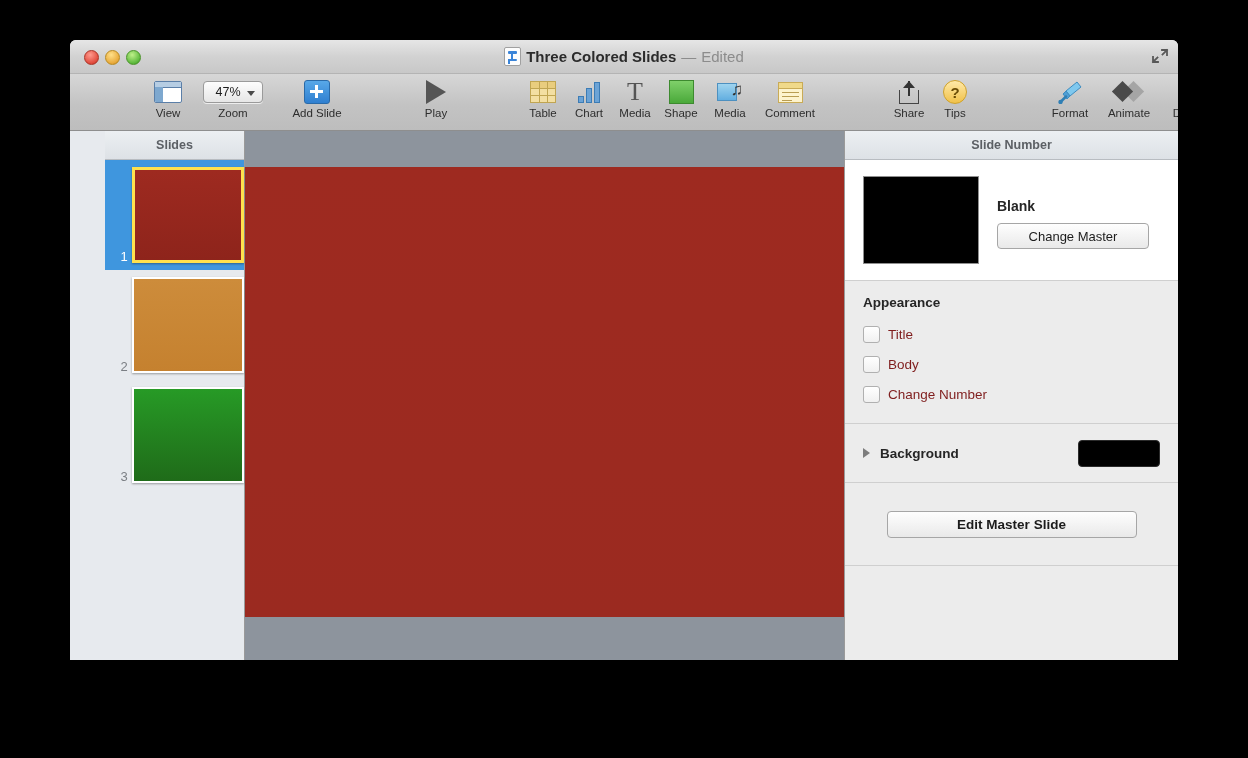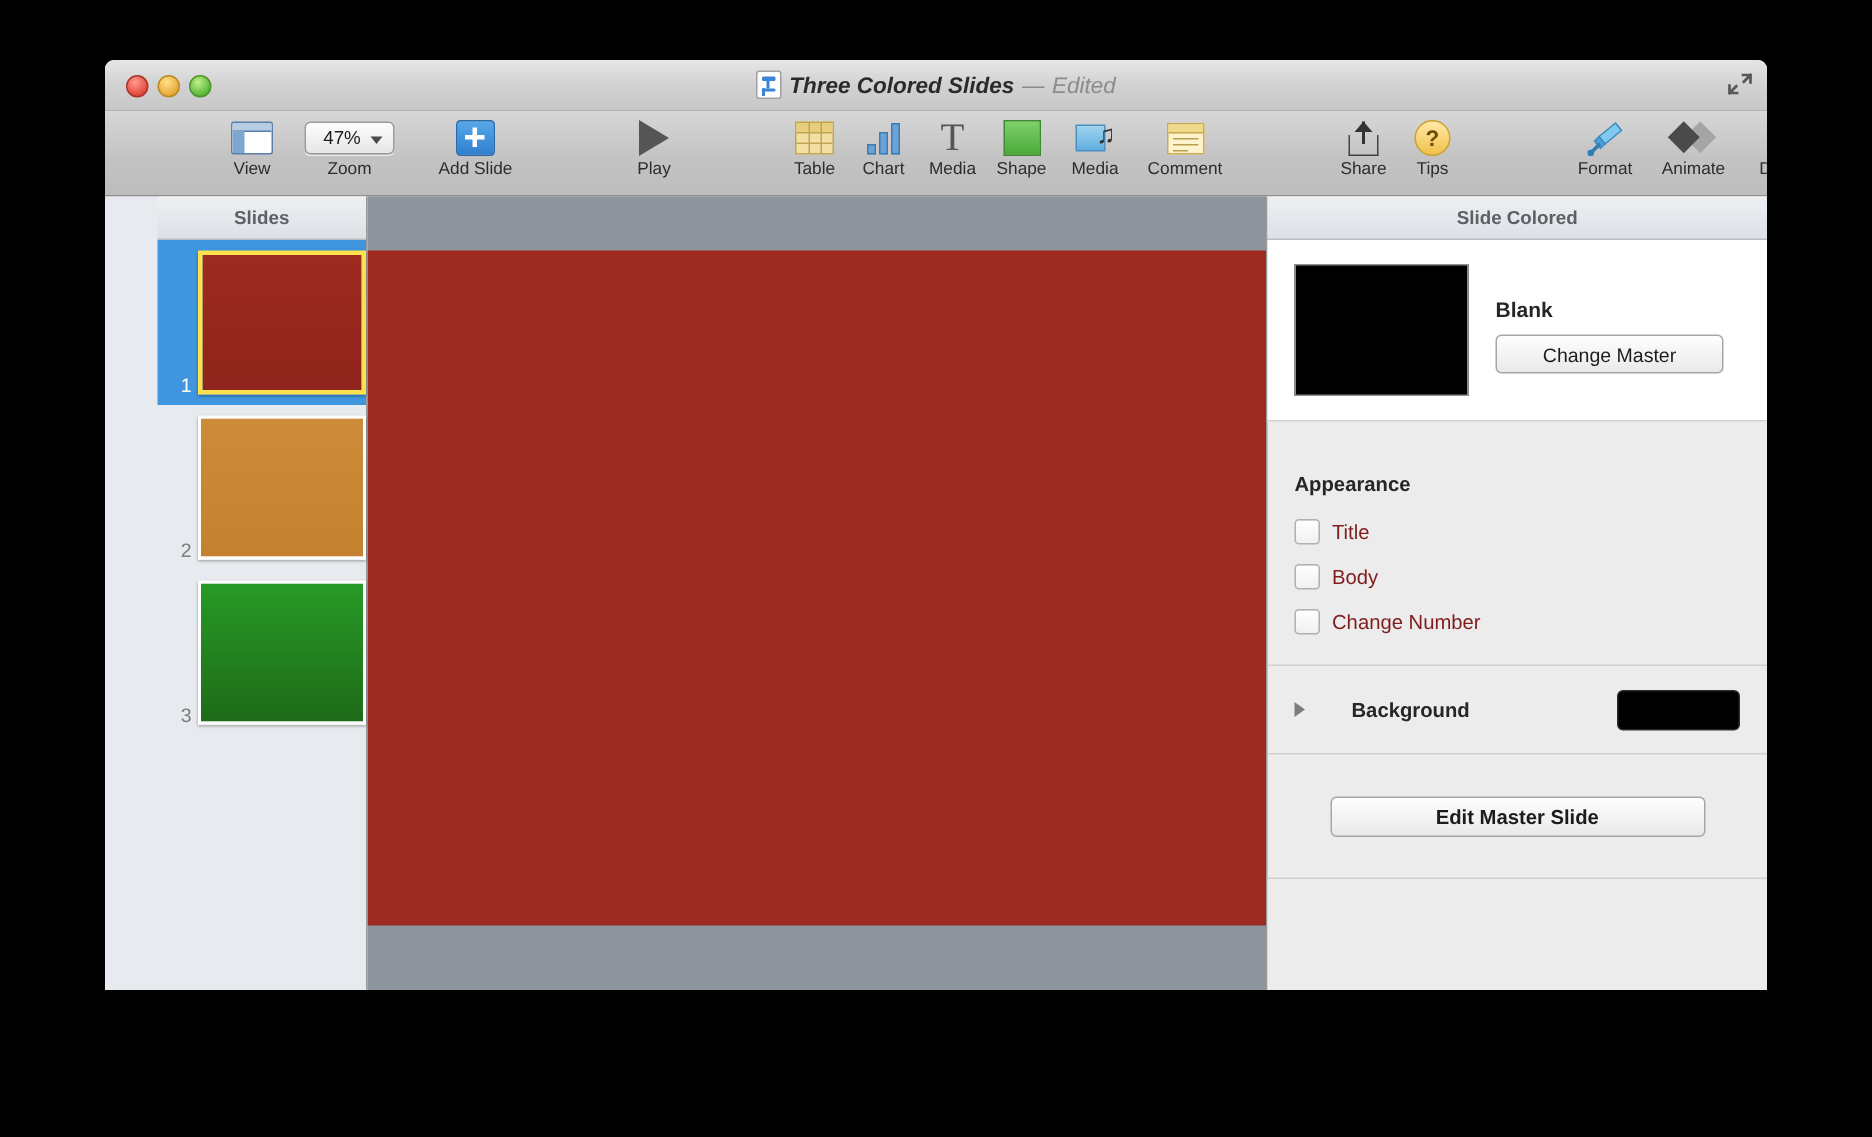--- a/index.html
+++ b/index.html
@@ -43,21 +43,20 @@
   .traffic.max    { left: 56px; background: radial-gradient(circle at 40% 30%, #bff08a, #5cb83c 70%, #3b8a20); border: 1px solid #4a9428; }
 
   #title-center {
     position: absolute;
     left: 0; right: 0; top: 7px;
     text-align: center;
     font-size: 15px;
     color: #2b2b2b;
     font-weight: bold;
     white-space: nowrap;
-    font-style: italic;
   }
   #doc-icon {
     display: inline-block;
     width: 15px;
     height: 17px;
     background: #fdfdfd;
     border: 1px solid #a0a0a0;
     border-radius: 2px;
     vertical-align: -4px;
     margin-right: 5px;
@@ -335,21 +334,21 @@
   #change-master-btn {
     width: 150px; height: 24px;
     border: 1px solid #a6a6a6;
     border-radius: 4px;
     background: linear-gradient(to bottom, #fefefe, #e9e9e9);
     font-size: 13px; color: #1c1c1c;
     display: flex; align-items: center; justify-content: center;
     cursor: pointer;
   }
 
-  #appearance-section { padding: 14px 0 14px 18px; margin-top: 20px; }
+  #appearance-section { padding: 14px 0 14px 18px; }
   #appearance-title { font-size: 13.5px; font-weight: bold; color: #262626; margin-bottom: 9px; }
   .chk-row { display: flex; align-items: center; height: 30px; cursor: pointer; }
   .chk {
     width: 15px; height: 15px;
     border: 1px solid #b0b0b0;
     border-radius: 3px;
     background: linear-gradient(to bottom, #ffffff, #f0f0f0);
     margin-right: 8px;
     flex: none;
   }
@@ -362,21 +361,21 @@
     padding: 0 18px;
   }
   #bg-arrow {
     width: 0; height: 0;
     border-top: 5px solid transparent;
     border-bottom: 5px solid transparent;
     border-left: 7px solid #7d7d7d;
     margin-right: 10px;
     cursor: pointer;
   }
-  #bg-title { font-size: 13.5px; font-weight: bold; color: #262626; flex: 1; margin-left: 21px; }
+  #bg-title { font-size: 13.5px; font-weight: bold; color: #262626; flex: 1; }
   #bg-swatch {
     width: 80px; height: 25px;
     background: #000;
     border-radius: 4px;
     border: 1px solid #2b2b2b;
     cursor: pointer;
   }
 
   #edit-master-section {
     height: 82px;
@@ -580,21 +579,21 @@
         <div class="slide-num">3</div>
         <div class="thumb" id="thumb3" style="background: linear-gradient(rgb(39, 154, 38), rgb(31, 107, 25));"></div>
       </div>
     </div>
 
     <div id="canvas" style="background: rgb(141, 148, 157);">
       <div id="slide-surface" style="background: linear-gradient(rgb(158, 42, 32), rgb(155, 42, 32));"></div>
     </div>
 
     <div id="inspector">
-      <div id="inspector-header">Slide Colored</div>
+      <div id="inspector-header">Slide Number</div>
 
       <div class="insp-section" id="master-section">
         <div id="master-thumb" style="background: rgb(0, 0, 0);"></div>
         <div id="master-right">
           <div id="master-name">Blank</div>
           <div id="change-master-btn">Change Master</div>
         </div>
       </div>
 
       <div class="insp-section" id="appearance-section">

